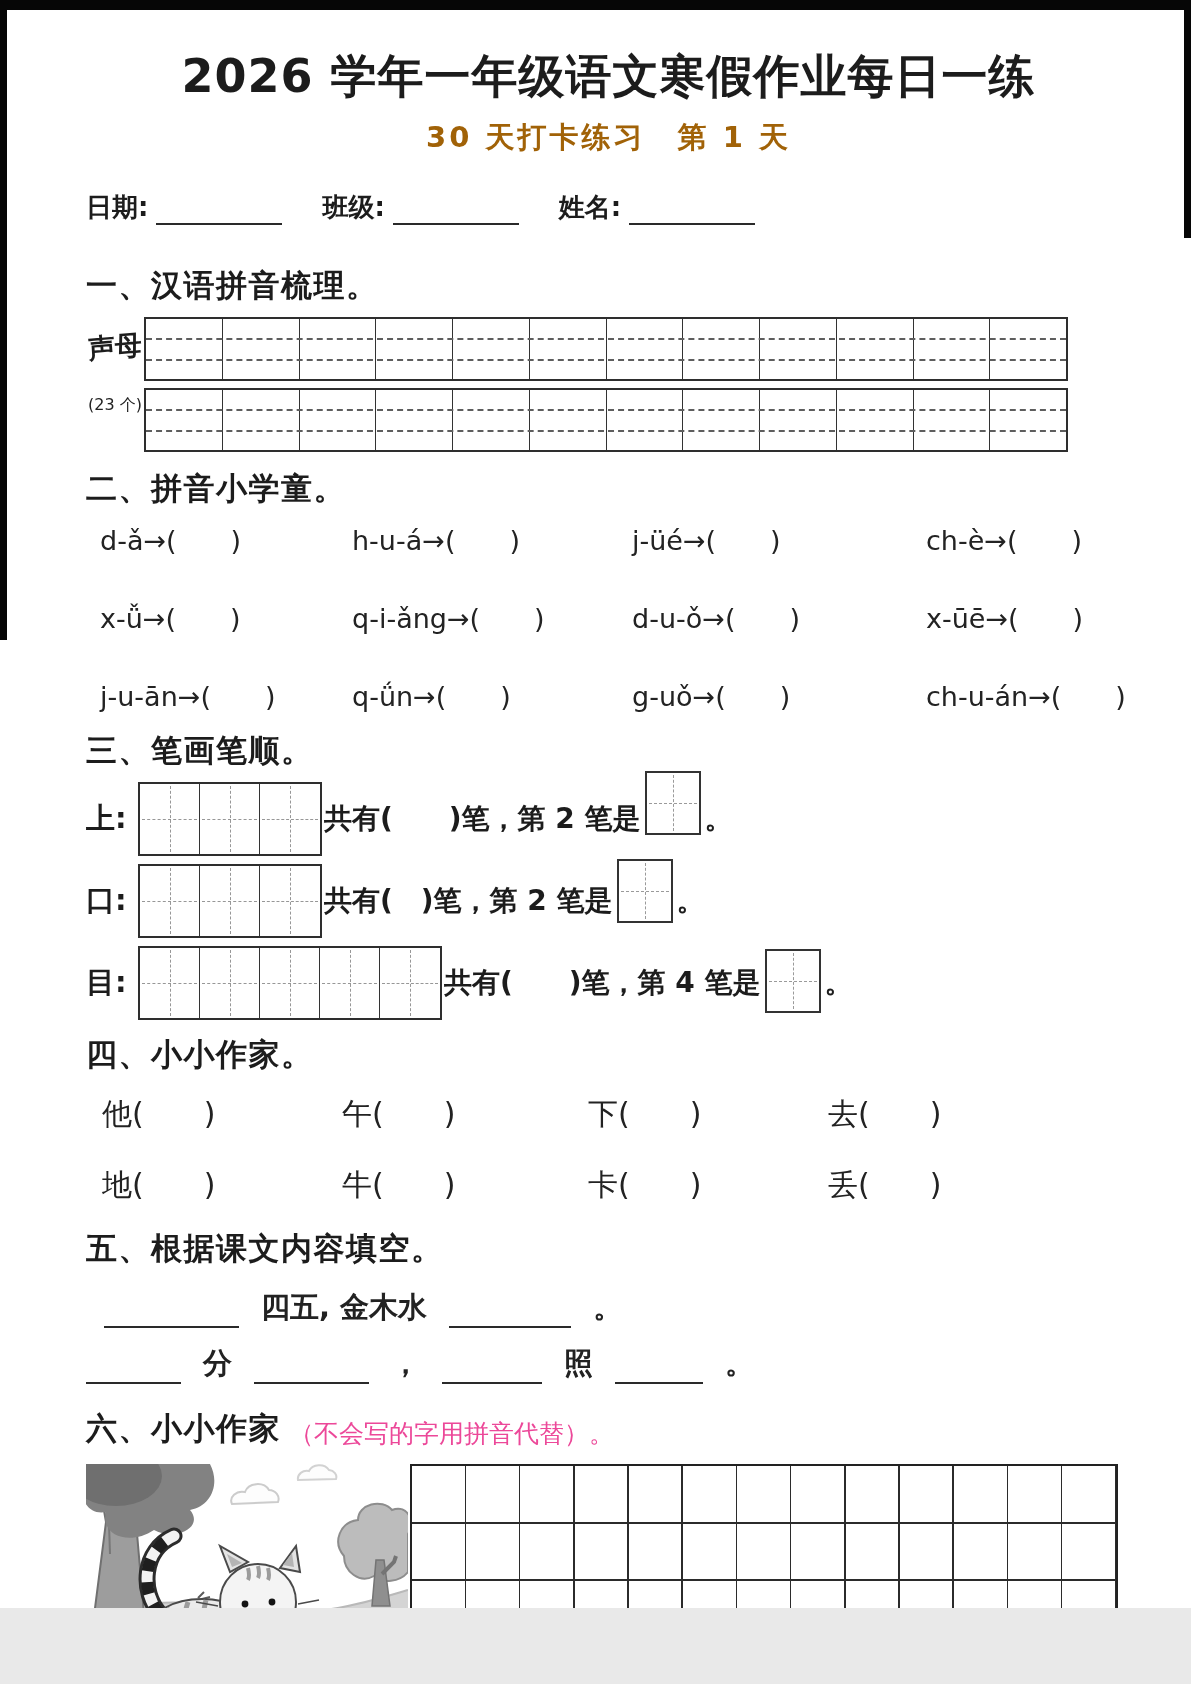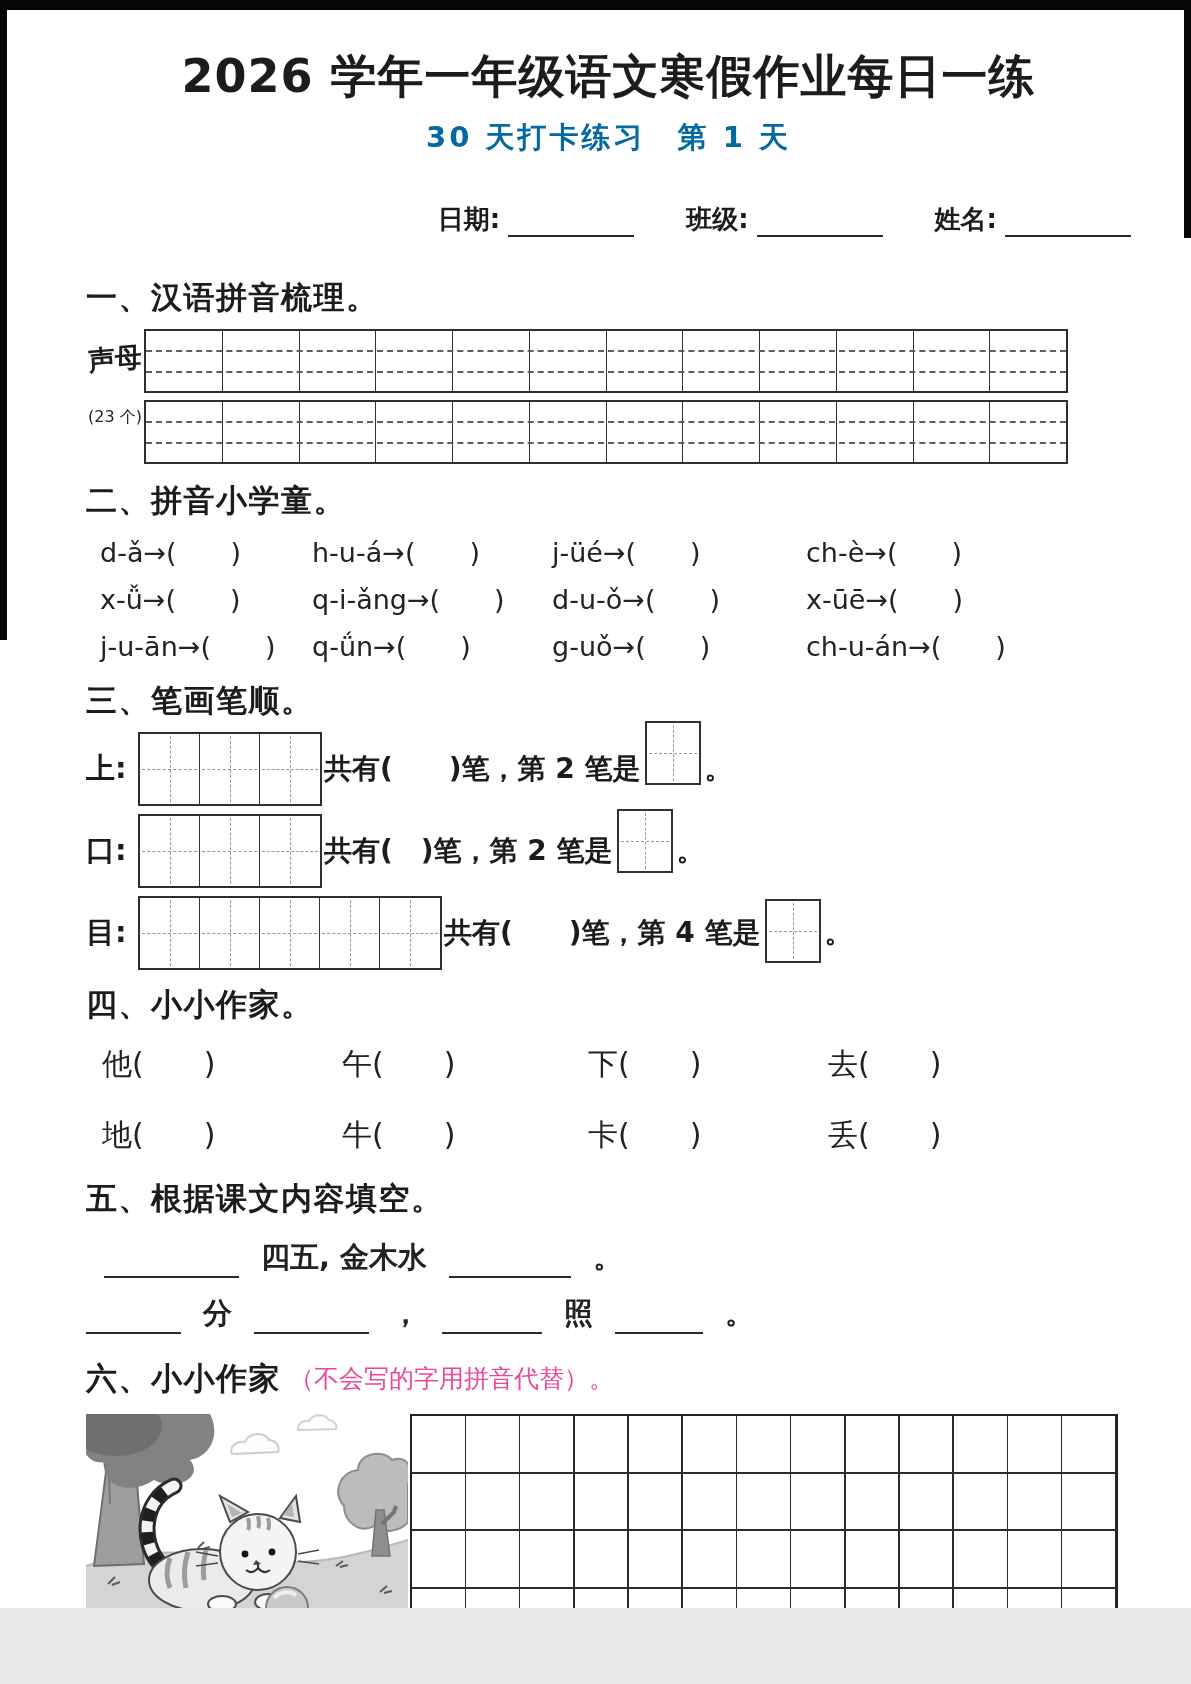--- a/index.html
+++ b/index.html
@@ -10,23 +10,23 @@
     font-family:"DejaVu Sans", sans-serif;
   }
   
   .scan-top   { position:absolute; top:0; left:0; width:100%; height:10px; background:#060606; }
   .scan-left  { position:absolute; top:0; left:0; width:7px; height:640px; background:#060606; }
   .scan-right { position:absolute; top:0; right:0; width:7px; height:238px; background:#060606; }
 
   .content { padding:48px 60px 0 86px; position:relative; }
 
   .title { font-size:46px; font-weight:900; text-align:center; letter-spacing:1px; line-height:1.25; }
-  .subtitle { margin-top:12px; font-size:29px; font-weight:700; text-align:center; letter-spacing:3px; color:#0369a1; }
-
-  .info-row { margin-top:44px; display:flex; justify-content:flex-end; gap:52px; font-size:26px; font-weight:700; }
+  .subtitle { margin-top:12px; font-size:29px; font-weight:700; text-align:center; letter-spacing:3px; color:#a16207; }
+
+  .info-row { margin-top:32px; display:flex; justify-content:flex-start; gap:40px; font-size:26px; font-weight:700; }
   .info-item { display:flex; align-items:flex-end; gap:8px; }
   .blank { display:inline-block; border-bottom:2px solid #2a2a2a; height:32px; }
   .info-item .blank { width:126px; }
 
   .sec-head { font-size:31px; font-weight:900; letter-spacing:1.5px; }
   .mt-s1 { margin-top:40px; }
 
   
   .s1-block { margin-top:10px; display:flex; }
   .s1-labelcol { width:58px; padding-top:12px; text-align:center; flex:0 0 auto; }
@@ -35,21 +35,21 @@
   .pgrids { width:924px; display:flex; flex-direction:column; gap:7px; }
   .pgrid { height:64px; border:2.5px solid #2e2e2e; position:relative; display:flex; }
   .pgrid::before, .pgrid::after { content:""; position:absolute; left:0; right:0; border-top:2px dashed #5e5e5e; }
   .pgrid::before { top:19px; } .pgrid::after { top:40px; }
   .pgrid .c { flex:1; border-right:1.5px solid #333; } .pgrid .c:last-child { border-right:none; }
 
   
   .mt-s2 { margin-top:16px; }
   .s2-grid { margin-top:12px; padding-left:14px; display:grid;
              grid-template-columns:212px 240px 254px auto; row-gap:9px;
-             font-size:27px; line-height:38px; color:#232323; }
+             font-size:27px; line-height:38px; color:#232323;gap:40px; }
 
   
   .mt-s3 { margin-top:14px; }
   .s3-rows { margin-top:6px; }
   .s3-row { display:flex; align-items:center; height:82px; font-size:28px; font-weight:600; }
   .s3-label { width:52px; font-size:29px; flex:0 0 auto; }
   .tzgrid { display:flex; border:2.5px solid #2e2e2e; height:74px; flex:0 0 auto; }
   .tz { width:60px; position:relative; border-right:1.5px solid #333; }
   .tz:last-child { border-right:none; }
   .tz::before { content:""; position:absolute; top:2px; bottom:2px; left:50%; border-left:1.5px dashed #979797; }
@@ -71,21 +71,21 @@
   
   .mt-s5 { margin-top:22px; }
   .s5-line { font-size:29px; font-weight:600; display:flex; align-items:flex-end; color:#222;gap:16px; }
   .s5-line .blank { height:36px; }
   .s5-line1 { margin-top:18px; padding-left:18px; }
   .s5-line2 { margin-top:16px; }
   .s5-line .t { margin:0 6px; white-space:nowrap; }
   .b135{width:135px;} .b120{width:122px;} .b95{width:95px;} .b115{width:115px;} .b100{width:100px;} .b90{width:88px;}
 
   
-  .s6-head { margin-top:24px; display:flex; align-items:center; }
+  .s6-head { margin-top:24px; display:flex; align-items:flex-end; }
   .s6-main { font-size:31px; font-weight:900; letter-spacing:1.5px; }
   .s6-note { font-size:25px; font-weight:500; margin-left:8px; color:#ec4899; }
   .s6-body { margin-top:14px; display:flex; align-items:flex-start; }
   .cat-wrap { width:322px; height:240px; flex:0 0 auto; }
   .wgrid { width:708px; height:234px; margin-left:2px; border:2px solid #222; flex:0 0 auto;
     background-image:
       repeating-linear-gradient(to right, transparent 0 52.6px, #2b2b2b 52.6px 54.2px),
       repeating-linear-gradient(to bottom, transparent 0 55.9px, #2b2b2b 55.9px 57.5px);
   }
 

